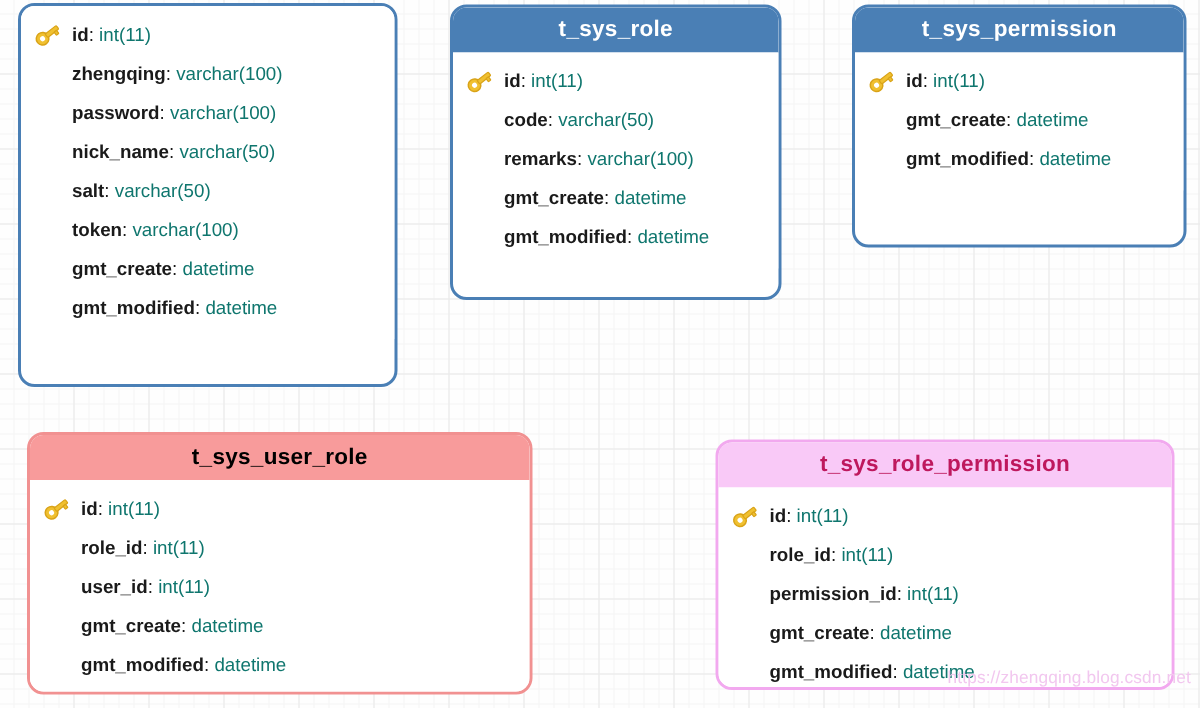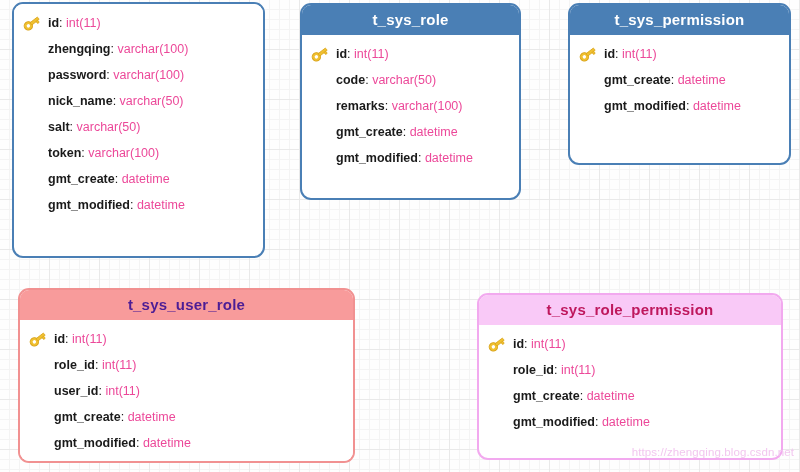--- a/index.html
+++ b/index.html
@@ -61,21 +61,21 @@
     font-weight: bold;
     letter-spacing: 0.2px;
     white-space: nowrap;
   }
   .blue .entity-header {
     background: #4a7fb5;
     color: #ffffff;
   }
   .salmon .entity-header {
     background: #f89b9b;
-    color: #4c1d95;
+    color: #000000;
   }
   .magenta .entity-header {
     background: #f9c9f7;
     color: #be185d;
   }
 
   .entity-body {
     padding: 6px 0 8px 0;
     background: #ffffff;
   }
@@ -89,21 +89,21 @@
     white-space: nowrap;
   }
   .field-name {
     font-weight: bold;
     color: #1a1a1a;
   }
   .field-sep {
     color: #1a1a1a;
   }
   .field-type {
-    color: #ec4899;
+    color: #0f766e;
   }
 
   
   .key-icon {
     position: absolute;
     left: 8px;
     top: 4px;
     width: 20px;
     height: 18px;
   }
@@ -199,19 +199,20 @@
       <div class="entity-body">
         <div class="field-row"><span class="key-icon"><svg viewBox="0 0 20 18" width="20" height="18" aria-hidden="true">
               <g transform="rotate(-38 10 9)">
                 <circle cx="5.4" cy="9" r="4.2" fill="#f0c030" stroke="#d9a318" stroke-width="1"></circle>
                 <circle cx="5.4" cy="9" r="1.7" fill="#ffffff"></circle>
                 <rect x="8.6" y="7.6" width="9.4" height="2.9" rx="0.7" fill="#f0c030" stroke="#d9a318" stroke-width="0.8"></rect>
                 <rect x="14.1" y="10.2" width="2.1" height="2.7" rx="0.5" fill="#f0c030" stroke="#d9a318" stroke-width="0.8"></rect>
               </g>
             </svg></span><span class="field-name">id</span><span class="field-sep">:</span> <span class="field-type">int(11)</span></div>
         <div class="field-row"><span class="field-name">role_id</span><span class="field-sep">:</span> <span class="field-type">int(11)</span></div>
+        <div class="field-row"><span class="field-name">permission_id</span><span class="field-sep">:</span> <span class="field-type">int(11)</span></div>
         <div class="field-row"><span class="field-name">gmt_create</span><span class="field-sep">:</span> <span class="field-type">datetime</span></div>
         <div class="field-row"><span class="field-name">gmt_modified</span><span class="field-sep">:</span> <span class="field-type">datetime</span></div>
       </div>
     </div>
   </div>
 
 <div id="watermark">https://zhengqing.blog.csdn.net</div>
 
 </body></html>

